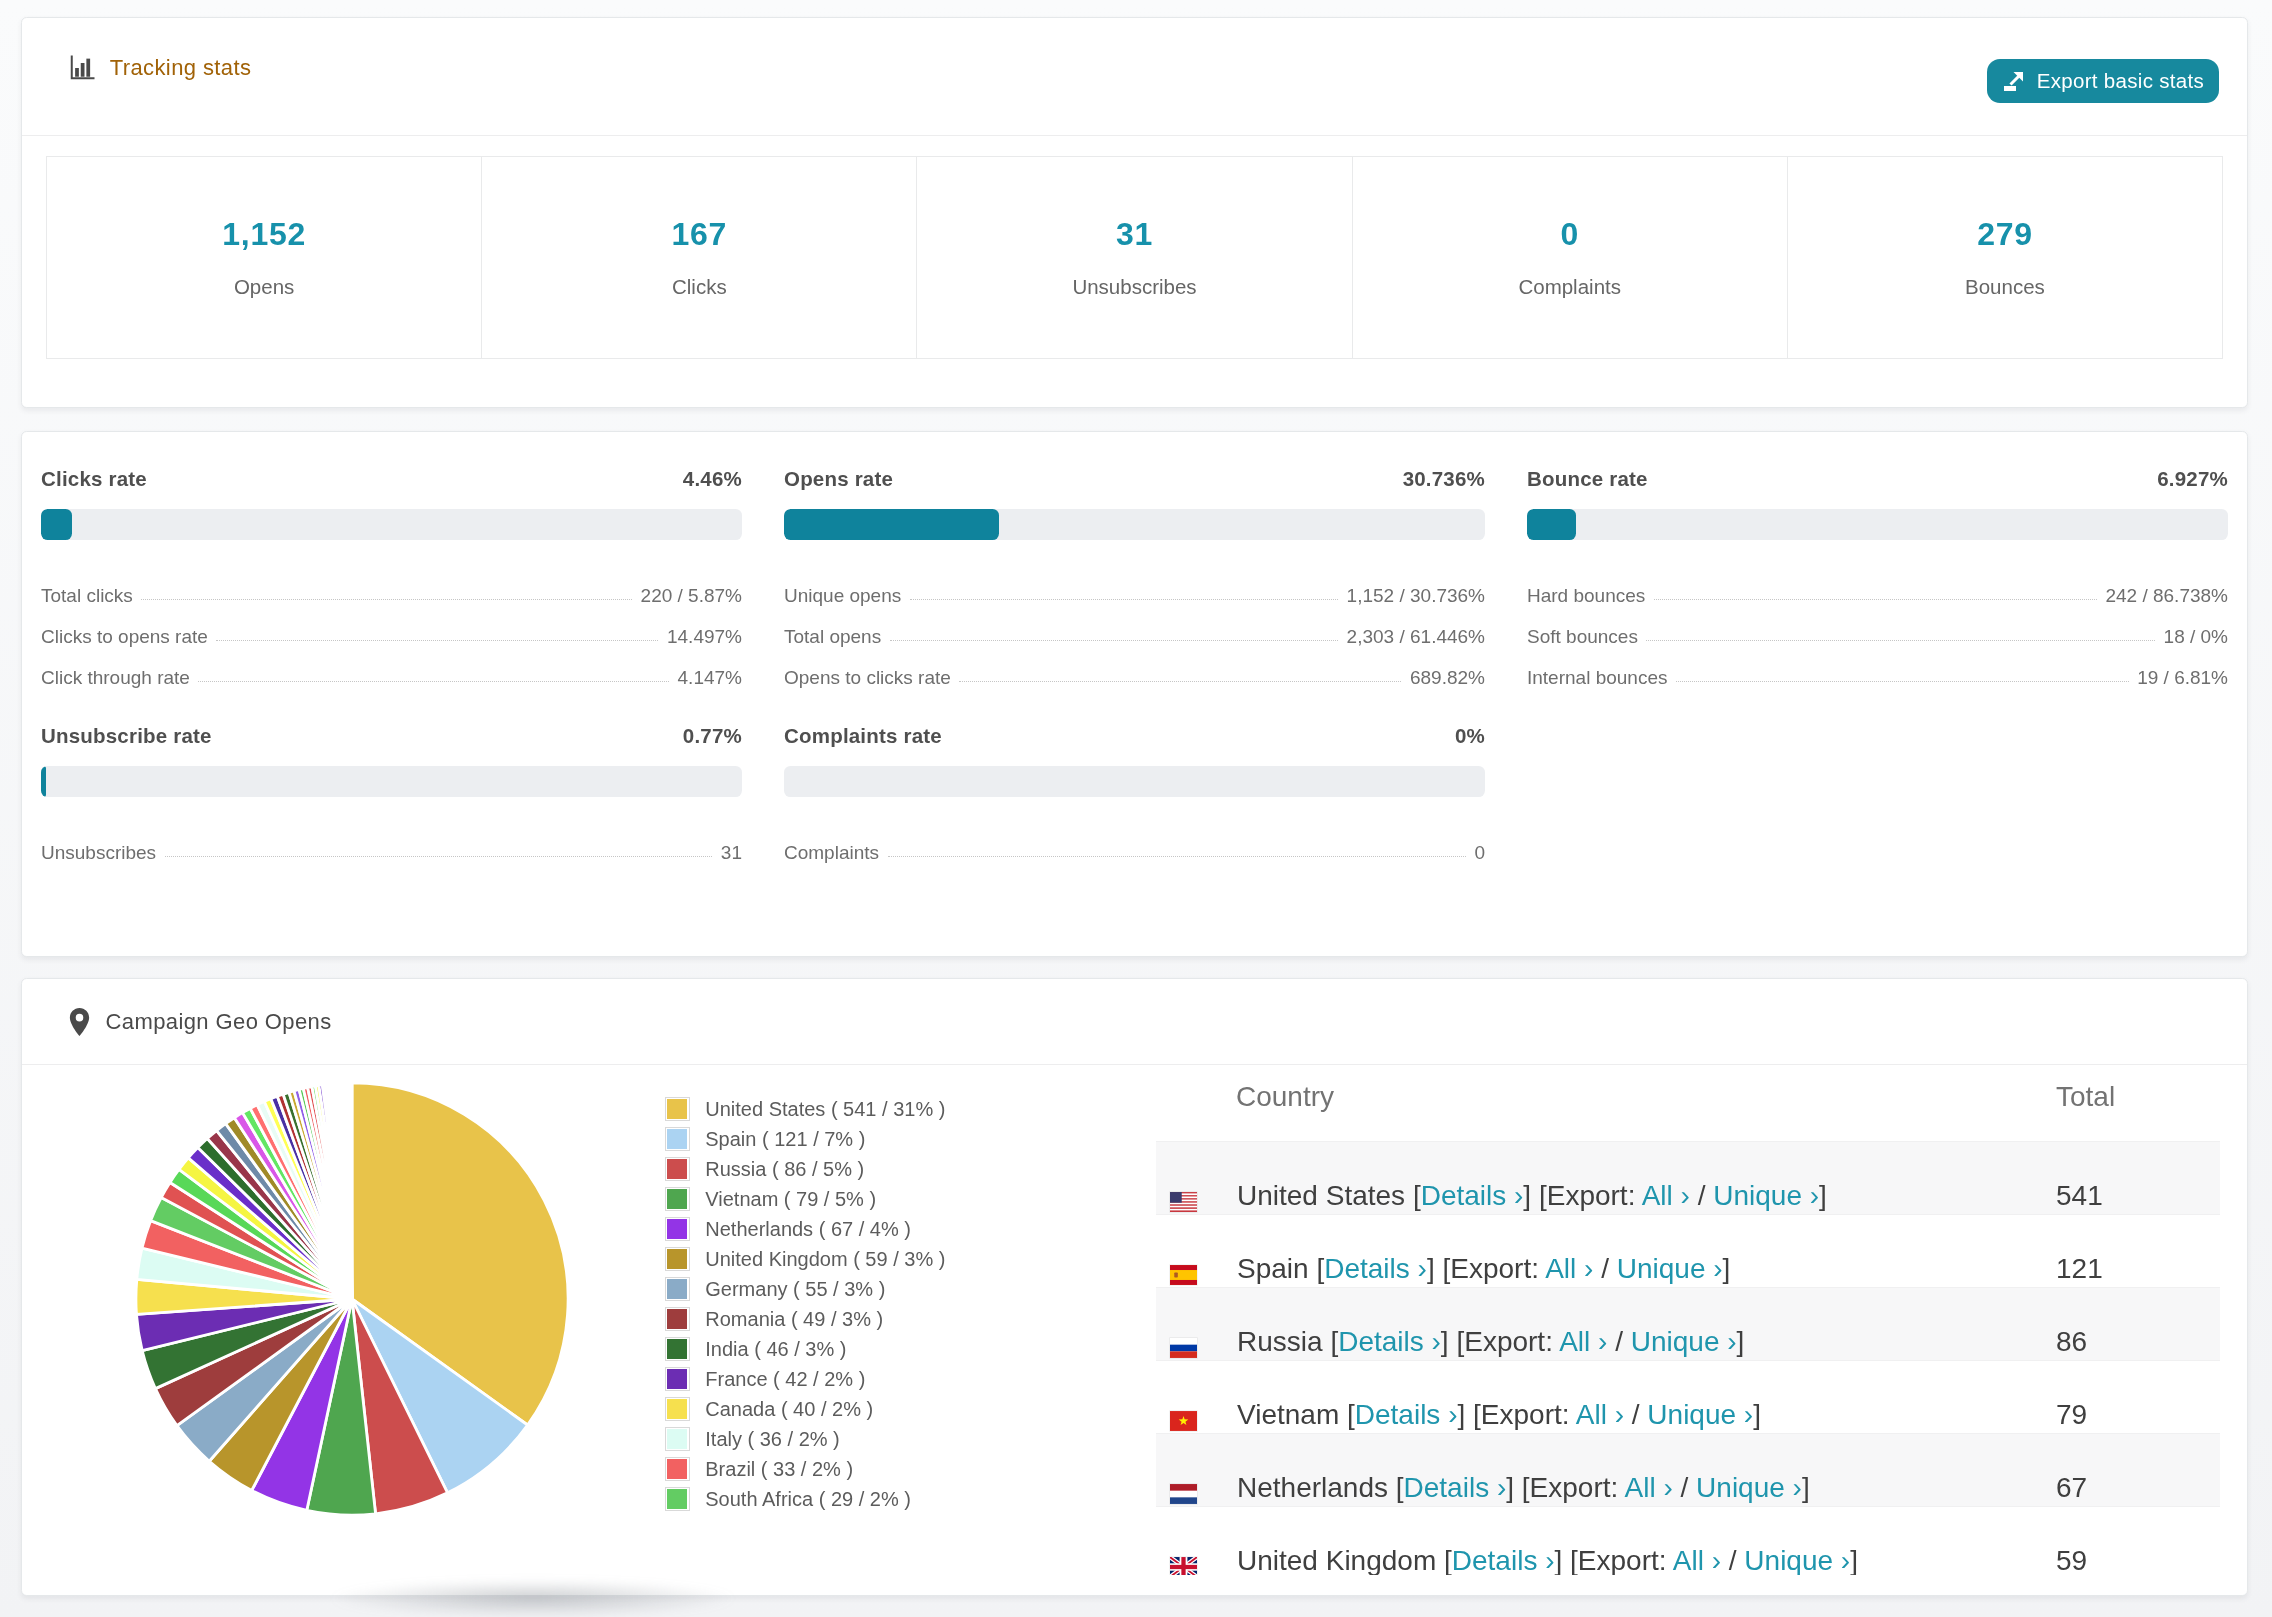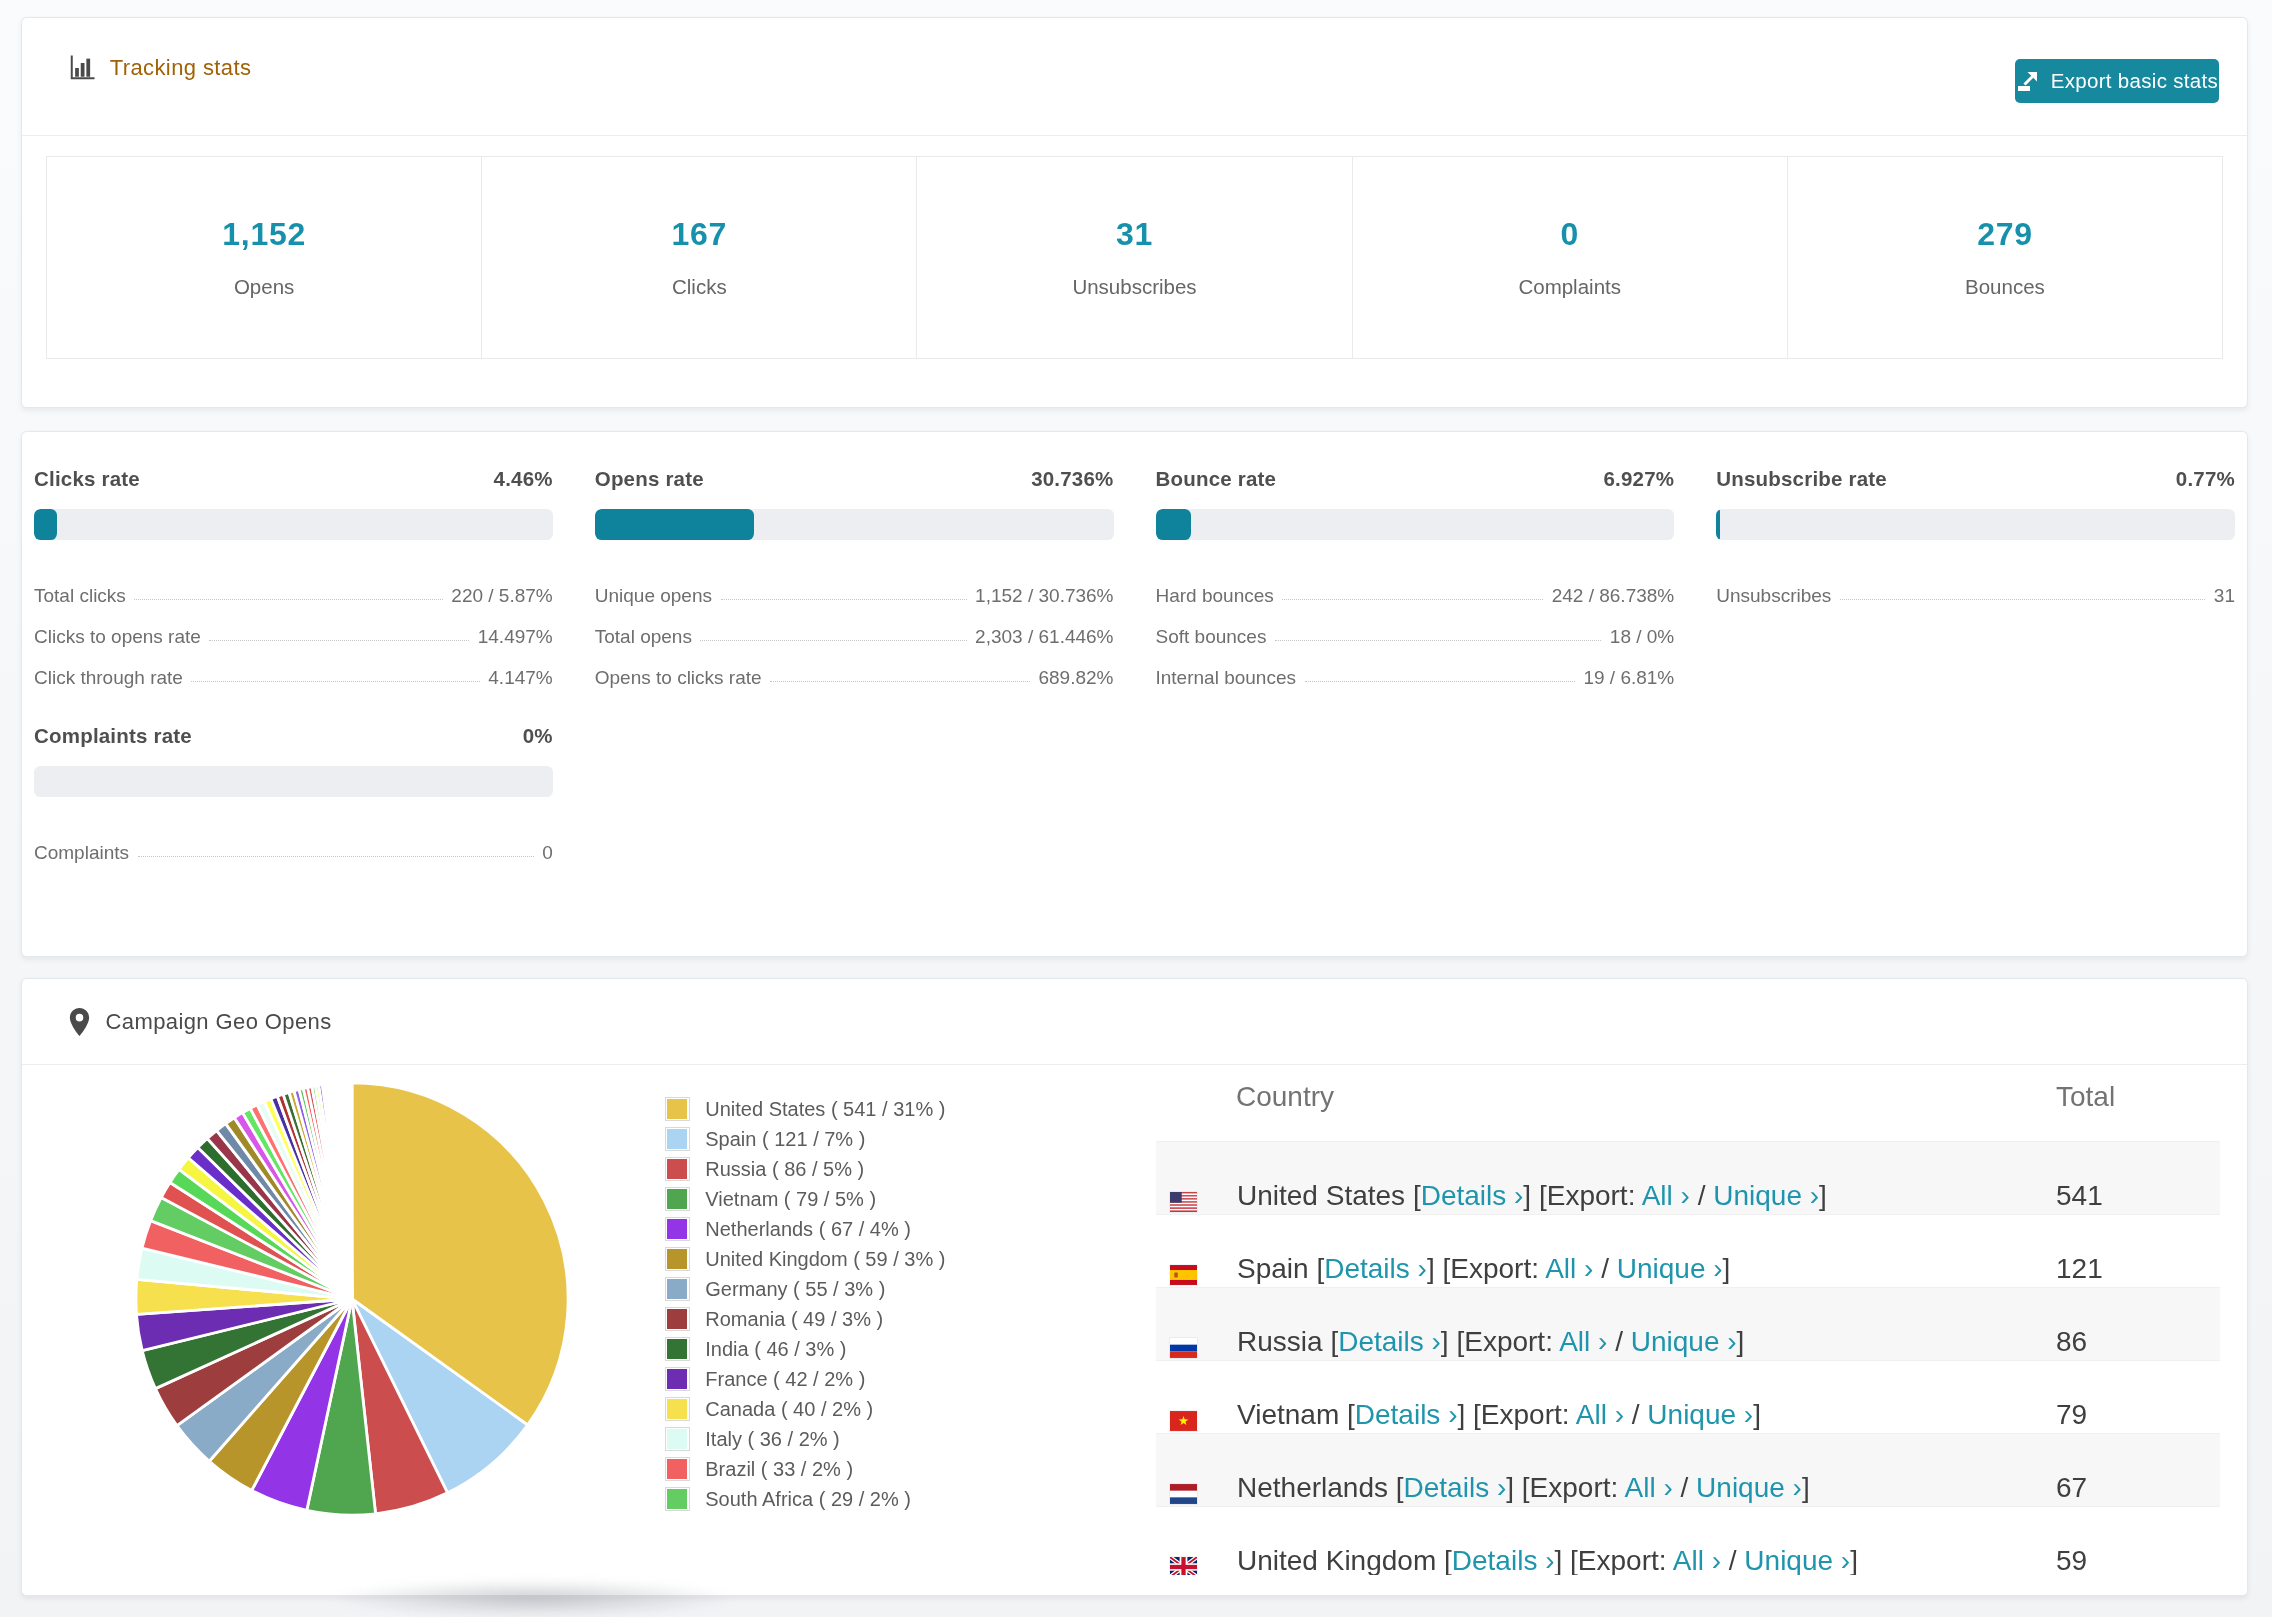--- a/index.html
+++ b/index.html
@@ -13,32 +13,32 @@
   .panel-rates{top:431px;height:526px}
   .panel-geo{top:978px;height:618px;overflow:hidden}
 
   
   .panel-header{position:relative;display:flex;align-items:center;height:99px;padding:0 28px 0 45px}
   .panel-title{font-size:22px;font-weight:400;color:#a16207;margin:0 0 0 12.7px;letter-spacing:0.4px}
   .hicon{display:inline-flex;width:30px;height:30px}
   .hicon svg{width:100%;height:100%}
   .header-rule{height:0.7px;background:#ededee;margin:17.6px 0 0}
   .export-btn{position:absolute;right:28px;top:41px;height:44px;display:flex;align-items:center;gap:10.6px;
-      background:var(--accent,#17899e);color:#fff;border:none;border-radius:5px;
-      padding:0 1px;font-size:20.5px;font-family:inherit;cursor:pointer;letter-spacing:0.3px}
+      background:var(--accent,#17899e);color:#fff;border:none;border-radius:13px;
+      padding:0 15px;font-size:20.5px;font-family:inherit;cursor:pointer;letter-spacing:0.3px}
   .export-btn svg{width:24px;height:24px}
   .stats-row{margin:21px 24px 0;height:201px;border:0.7px solid #e9eaeb;display:flex}
   .stat-cell{flex:1;display:flex;flex-direction:column;align-items:center;justify-content:center;border-right:0.7px solid #e9eaeb}
   .stat-cell:last-child{border-right:none}
   .stat-value{font-size:32px;font-weight:700;color:var(--statnum,#1791ab);letter-spacing:0.7px}
   .stat-label{font-size:20.5px;color:#666;margin-top:22px}
 
   
-  .cards-grid{display:grid;grid-template-columns:repeat(4,1fr);column-gap:42px;row-gap:35px;
-      padding:35px 12px 0;align-items:start}
+  .cards-grid{display:grid;grid-template-columns:repeat(3,1fr);column-gap:42px;row-gap:35px;
+      padding:35px 19px 0;align-items:start}
   .card-head{display:flex;justify-content:space-between;align-items:baseline}
   .card-title,.card-pct{font-size:20.5px;font-weight:700;color:#4f4f4f;letter-spacing:0.2px}
   .bar{margin-top:18.4px;height:31px;background:var(--track,#eceef1);border-radius:6.4px;overflow:hidden}
   .bar i{display:block;height:100%;background:var(--fill,#0f839c);border-radius:6.4px}
   .drows{margin-top:25.4px}
   .drow{display:flex;align-items:flex-end;height:41px;font-size:19px;color:#6e6e6e}
   .drow .lbl,.drow .val{white-space:nowrap}
   .leader{flex:1;border-bottom:1.4px dotted #c6c6c6;margin:0 8.5px 6.4px}
 
   

